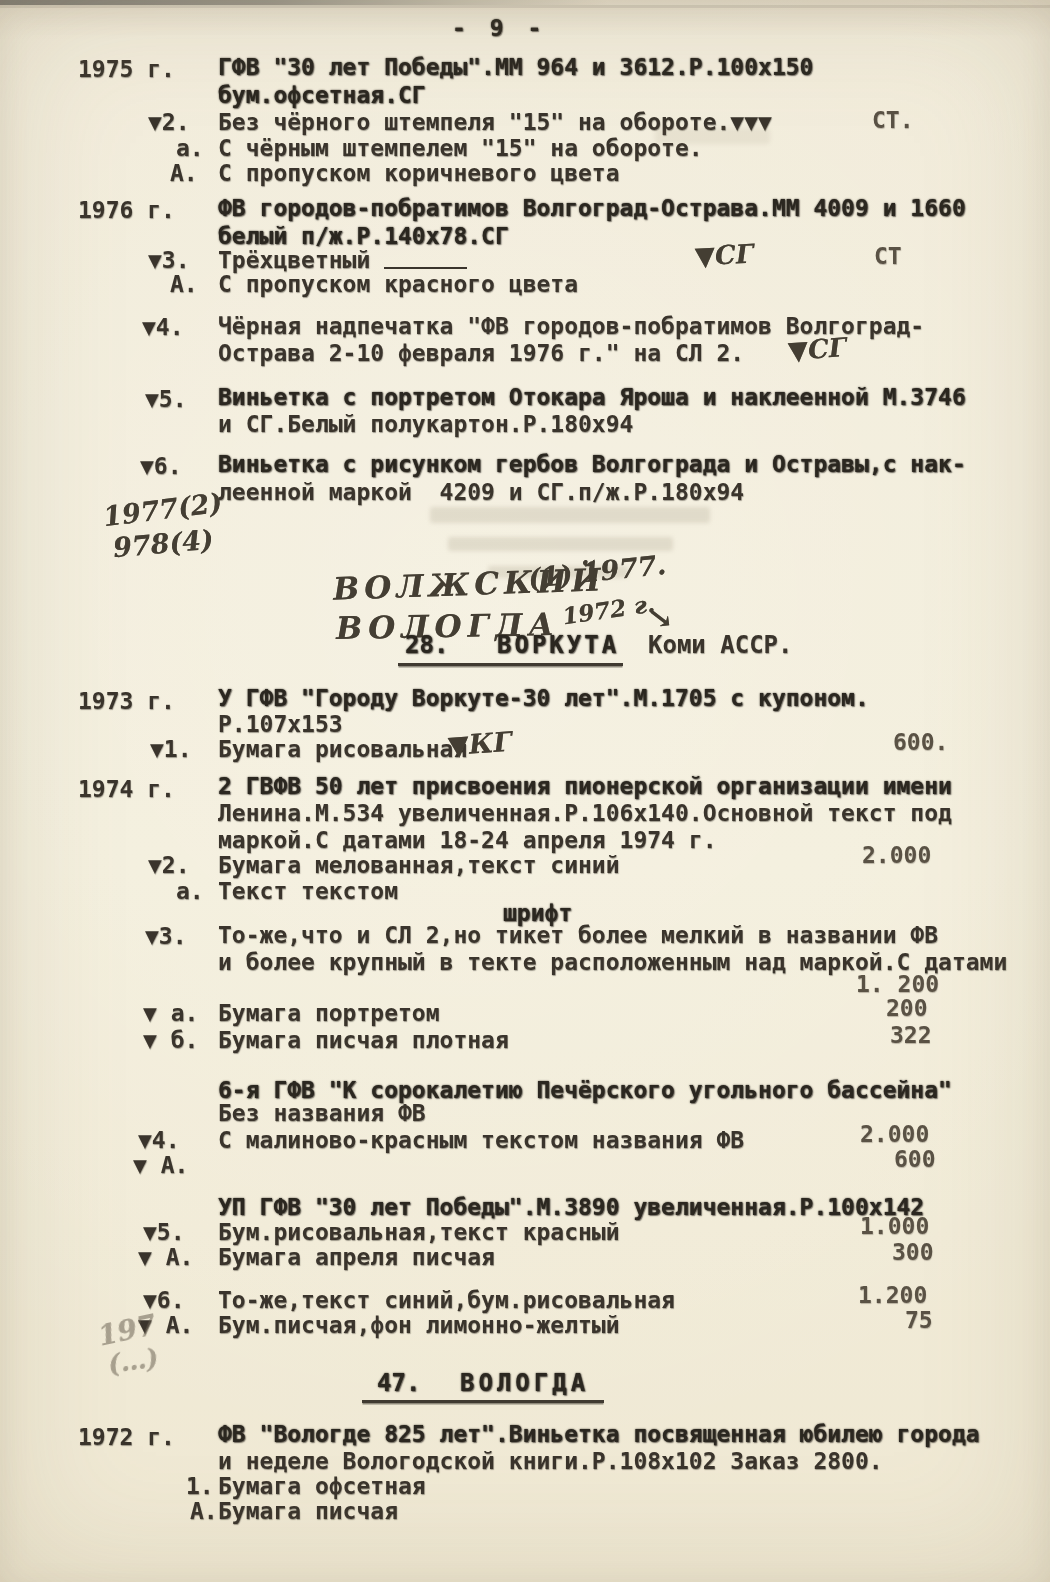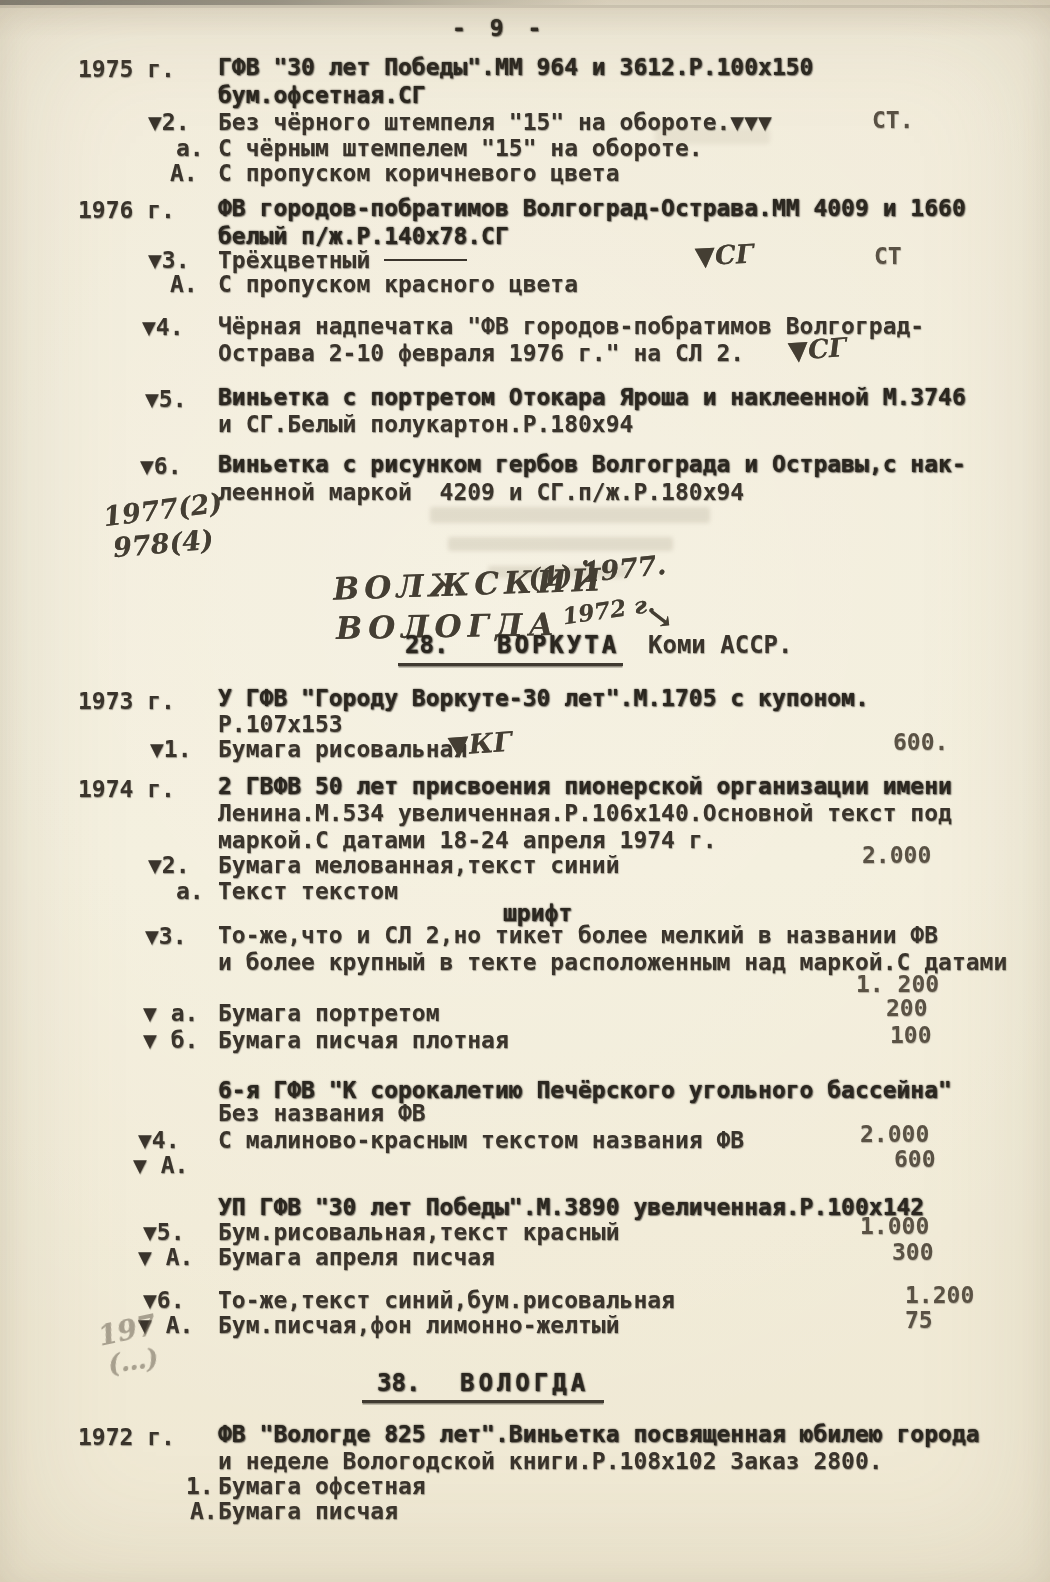--- a/index.html
+++ b/index.html
@@ -16,21 +16,21 @@
   }
   .tw{
     position:absolute;white-space:pre;
     font:700 23px/1.1 "DejaVu Sans Mono",monospace;
     color:#3a342c;letter-spacing:0;
     text-shadow:0.5px 0.7px 1px rgba(52,46,38,.45);
   }
   .heavy{color:#2b2720;text-shadow:0 0 1.7px rgba(43,39,32,.95),1px 1px 1.2px rgba(43,39,32,.55);}
   .lite{color:#5a5245;text-shadow:0.4px 0.5px 0.8px rgba(80,72,60,.35);}
   .head{font-size:24px;}
-  .dim-u{border-bottom:2.5px solid #3a342c;padding-bottom:10px;}
+  .dim-u{border-bottom:2.5px solid #3a342c;padding-bottom:18px;}
   .uline{position:absolute;background:#403a31;height:3px;box-shadow:0 2px 0 -0.5px rgba(64,58,49,.55);}
   .hw{
     position:absolute;white-space:pre;
     font-family:"DejaVu Serif",serif;font-style:italic;font-weight:700;
     color:#443e33;text-shadow:0 0 .6px rgba(68,62,51,.7);
   }
   .pencil{color:#6d6455;opacity:.55;filter:blur(.4px);}
   .ghost{position:absolute;background:rgba(122,109,84,.16);filter:blur(2.2px);border-radius:3px;}
   .edge-top{position:absolute;top:0;left:0;width:58%;height:5px;opacity:.85;
     background:linear-gradient(90deg,#6e6c66 0%,#8f8c81 45%,#c4bfae 75%,rgba(196,191,174,0) 100%);}
@@ -119,49 +119,49 @@
   <span class="tw heavy" style="left:503px;top:901px;">шрифт</span>
   <span class="tw" style="left:145px;top:924px;">▼3.</span>
   <span class="tw" style="left:218px;top:923px;">То-же,что и СЛ 2,но тикет более мелкий в названии ФВ</span>
   <span class="tw" style="left:218px;top:950px;">и более крупный в текте расположенным над маркой.С датами</span>
   <span class="tw lite" style="left:856px;top:972px;">1. 200</span>
   <span class="tw" style="left:143px;top:1001px;">▼ а.</span>
   <span class="tw" style="left:218px;top:1001px;">Бумага портретом</span>
   <span class="tw lite" style="left:886px;top:996px;">200</span>
   <span class="tw" style="left:143px;top:1028px;">▼ б.</span>
   <span class="tw" style="left:218px;top:1028px;">Бумага писчая плотная</span>
-  <span class="tw lite" style="left:890px;top:1023px;">100</span>
+  <span class="tw lite" style="left:890px;top:1023px;">322</span>
 
   <span class="tw heavy" style="left:218px;top:1078px;">6-я ГФВ "К сорокалетию Печёрского угольного бассейна"</span>
   <span class="tw" style="left:138px;top:1128px;">▼4.</span>
   <span class="tw" style="left:218px;top:1128px;">С малиново-красным текстом названия ФВ</span>
   <span class="tw lite" style="left:860px;top:1122px;">2.000</span>
   <span class="tw" style="left:133px;top:1153px;">▼ А.</span>
   <span class="tw" style="left:218px;top:1101px;">Без названия ФВ</span>
   <span class="tw lite" style="left:894px;top:1147px;">600</span>
 
   <span class="tw heavy" style="left:218px;top:1195px;">УП ГФВ "30 лет Победы".М.3890 увеличенная.Р.100х142</span>
   <span class="tw" style="left:143px;top:1220px;">▼5.</span>
   <span class="tw" style="left:218px;top:1220px;">Бум.рисовальная,текст красный</span>
   <span class="tw lite" style="left:860px;top:1214px;">1.000</span>
   <span class="tw" style="left:138px;top:1245px;">▼ А.</span>
   <span class="tw" style="left:218px;top:1245px;">Бумага апреля писчая</span>
   <span class="tw lite" style="left:892px;top:1240px;">300</span>
 
   <span class="tw" style="left:143px;top:1288px;">▼6.</span>
   <span class="tw" style="left:218px;top:1288px;">То-же,текст синий,бум.рисовальная</span>
-  <span class="tw lite" style="left:858px;top:1283px;margin-left:47px;">1.200</span>
+  <span class="tw lite" style="left:858px;top:1283px;">1.200</span>
   <span class="tw" style="left:138px;top:1313px;">▼ А.</span>
   <span class="tw" style="left:218px;top:1313px;">Бум.писчая,фон лимонно-желтый</span>
   <span class="tw lite" style="left:905px;top:1308px;">75</span>
 
   <span class="hw pencil" style="left:98px;top:1314px;font-size:28px;transform:rotate(-12deg);">197</span>
   <span class="hw pencil" style="left:108px;top:1346px;font-size:26px;transform:rotate(-8deg);">(…)</span>
 
-  <span class="tw head heavy" style="left:377px;top:1370px;">38.</span>
+  <span class="tw head heavy" style="left:377px;top:1370px;">47.</span>
   <span class="tw head heavy" style="left:460px;top:1370px;letter-spacing:4px;">ВОЛОГДА</span>
   <div class="uline" style="left:362px;top:1400px;width:242px;"></div>
 
   <span class="tw" style="left:78px;top:1425px;">1972 г.</span>
   <span class="tw heavy" style="left:218px;top:1422px;">ФВ "Вологде 825 лет".Виньетка посвященная юбилею города</span>
   <span class="tw" style="left:218px;top:1449px;">и неделе Вологодской книги.Р.108х102 Заказ 2800.</span>
   <span class="tw" style="left:186px;top:1474px;">1.</span>
   <span class="tw" style="left:218px;top:1474px;">Бумага офсетная</span>
   <span class="tw" style="left:190px;top:1499px;">А.</span>
   <span class="tw" style="left:218px;top:1499px;">Бумага писчая</span>

